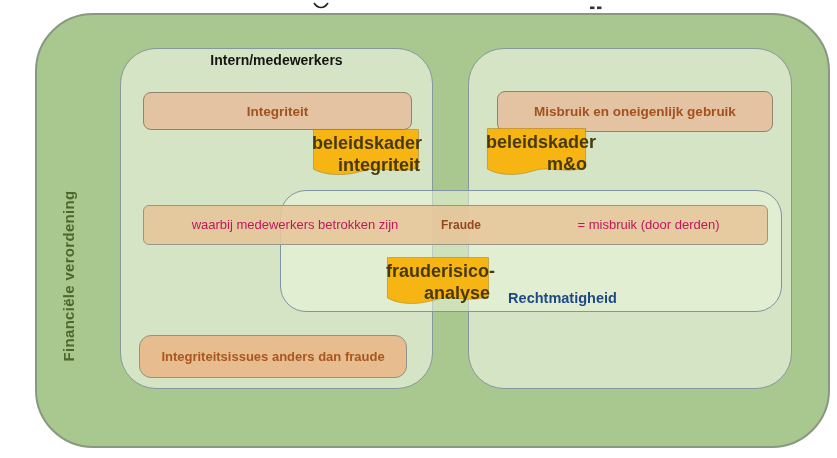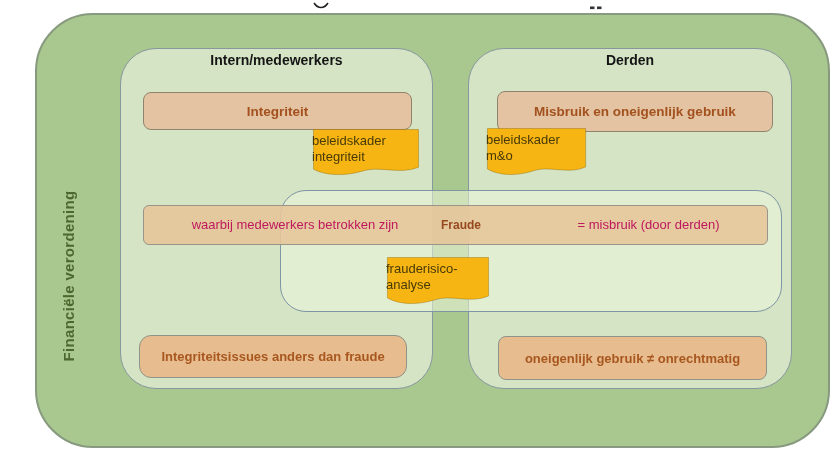--- a/index.html
+++ b/index.html
@@ -53,21 +53,21 @@
   .legality{
     left:495px;top:286px;width:135px;height:24px;line-height:24px;
     text-align:center;font-size:14.5px;font-weight:bold;color:#1D4A85;
   }
 
   .note{overflow:visible;}
   .note svg{position:absolute;left:0;top:0;overflow:visible;}
   .note-label{
     position:absolute;left:0;top:0;width:100%;height:100%;
     padding-top:5px;box-sizing:border-box;
-    text-align:left;font-size:13px;line-height:1.22;font-weight:normal;
+    text-align:right;font-size:18px;line-height:1.22;font-weight:bold;
     white-space:pre-line;
   }
   .note-label.yellow{color:#473A08;}
   .note-label.blue{color:#23233D;}
 
   .artifact{color:#222;}
 </style>
 </head>
 <body>
 
@@ -82,35 +82,34 @@
   </svg>
 
   <div class="abs outer-frame"></div>
 
   <div class="abs vlabel">Financiële verordening</div>
 
   <div class="abs panel panel-left"></div>
   <div class="abs panel panel-right"></div>
 
   <div class="abs panel-header left">Intern/medewerkers</div>
-  <div class="abs panel-header right">Derden</div>
 
   <div class="abs tan-box" style="left:143px;top:92px;width:269px;height:38px;">Integriteit</div>
   <div class="abs tan-box" style="left:497px;top:91px;width:276px;height:41px;">Misbruik en oneigenlijk gebruik</div>
 
   <div class="abs overlap-rect"></div>
 
   <div class="abs band"></div>
   <div class="abs band-text muted" style="left:150px;width:290px;">waarbij medewerkers betrokken zijn</div>
   <div class="abs band-text strong" style="left:420px;width:82px;">Fraude</div>
   <div class="abs band-text muted" style="left:556px;width:185px;">= misbruik (door derden)</div>
 
+  <div class="abs legality">Rechtmatigheid</div>
 
   <div class="abs tan-box bottom" style="left:139px;top:335px;width:268px;height:43px;border-radius:12px;">Integriteitsissues anders dan fraude</div>
-  <div class="abs tan-box bottom" style="left:498px;top:336px;width:269px;height:44px;">oneigenlijk gebruik ≠ onrechtmatig</div>
 
   <div class="abs note" style="left:312px;top:128px;width:108px;height:51px;">
     <svg width="108" height="51" viewBox="0 0 108 52" preserveAspectRatio="none">
       <path d="M1.5,1.5 H106.5 V40 C 88,48 68,38 50,44 C 34,49 14,49 1.5,42 Z" stroke="rgba(120,85,0,0.35)" stroke-width="1" fill="#F7B513"></path>
     </svg>
     <div class="note-label yellow">beleidskader
 integriteit</div>
   </div>
 
   <div class="abs note" style="left:486px;top:127px;width:101px;height:52px;">

